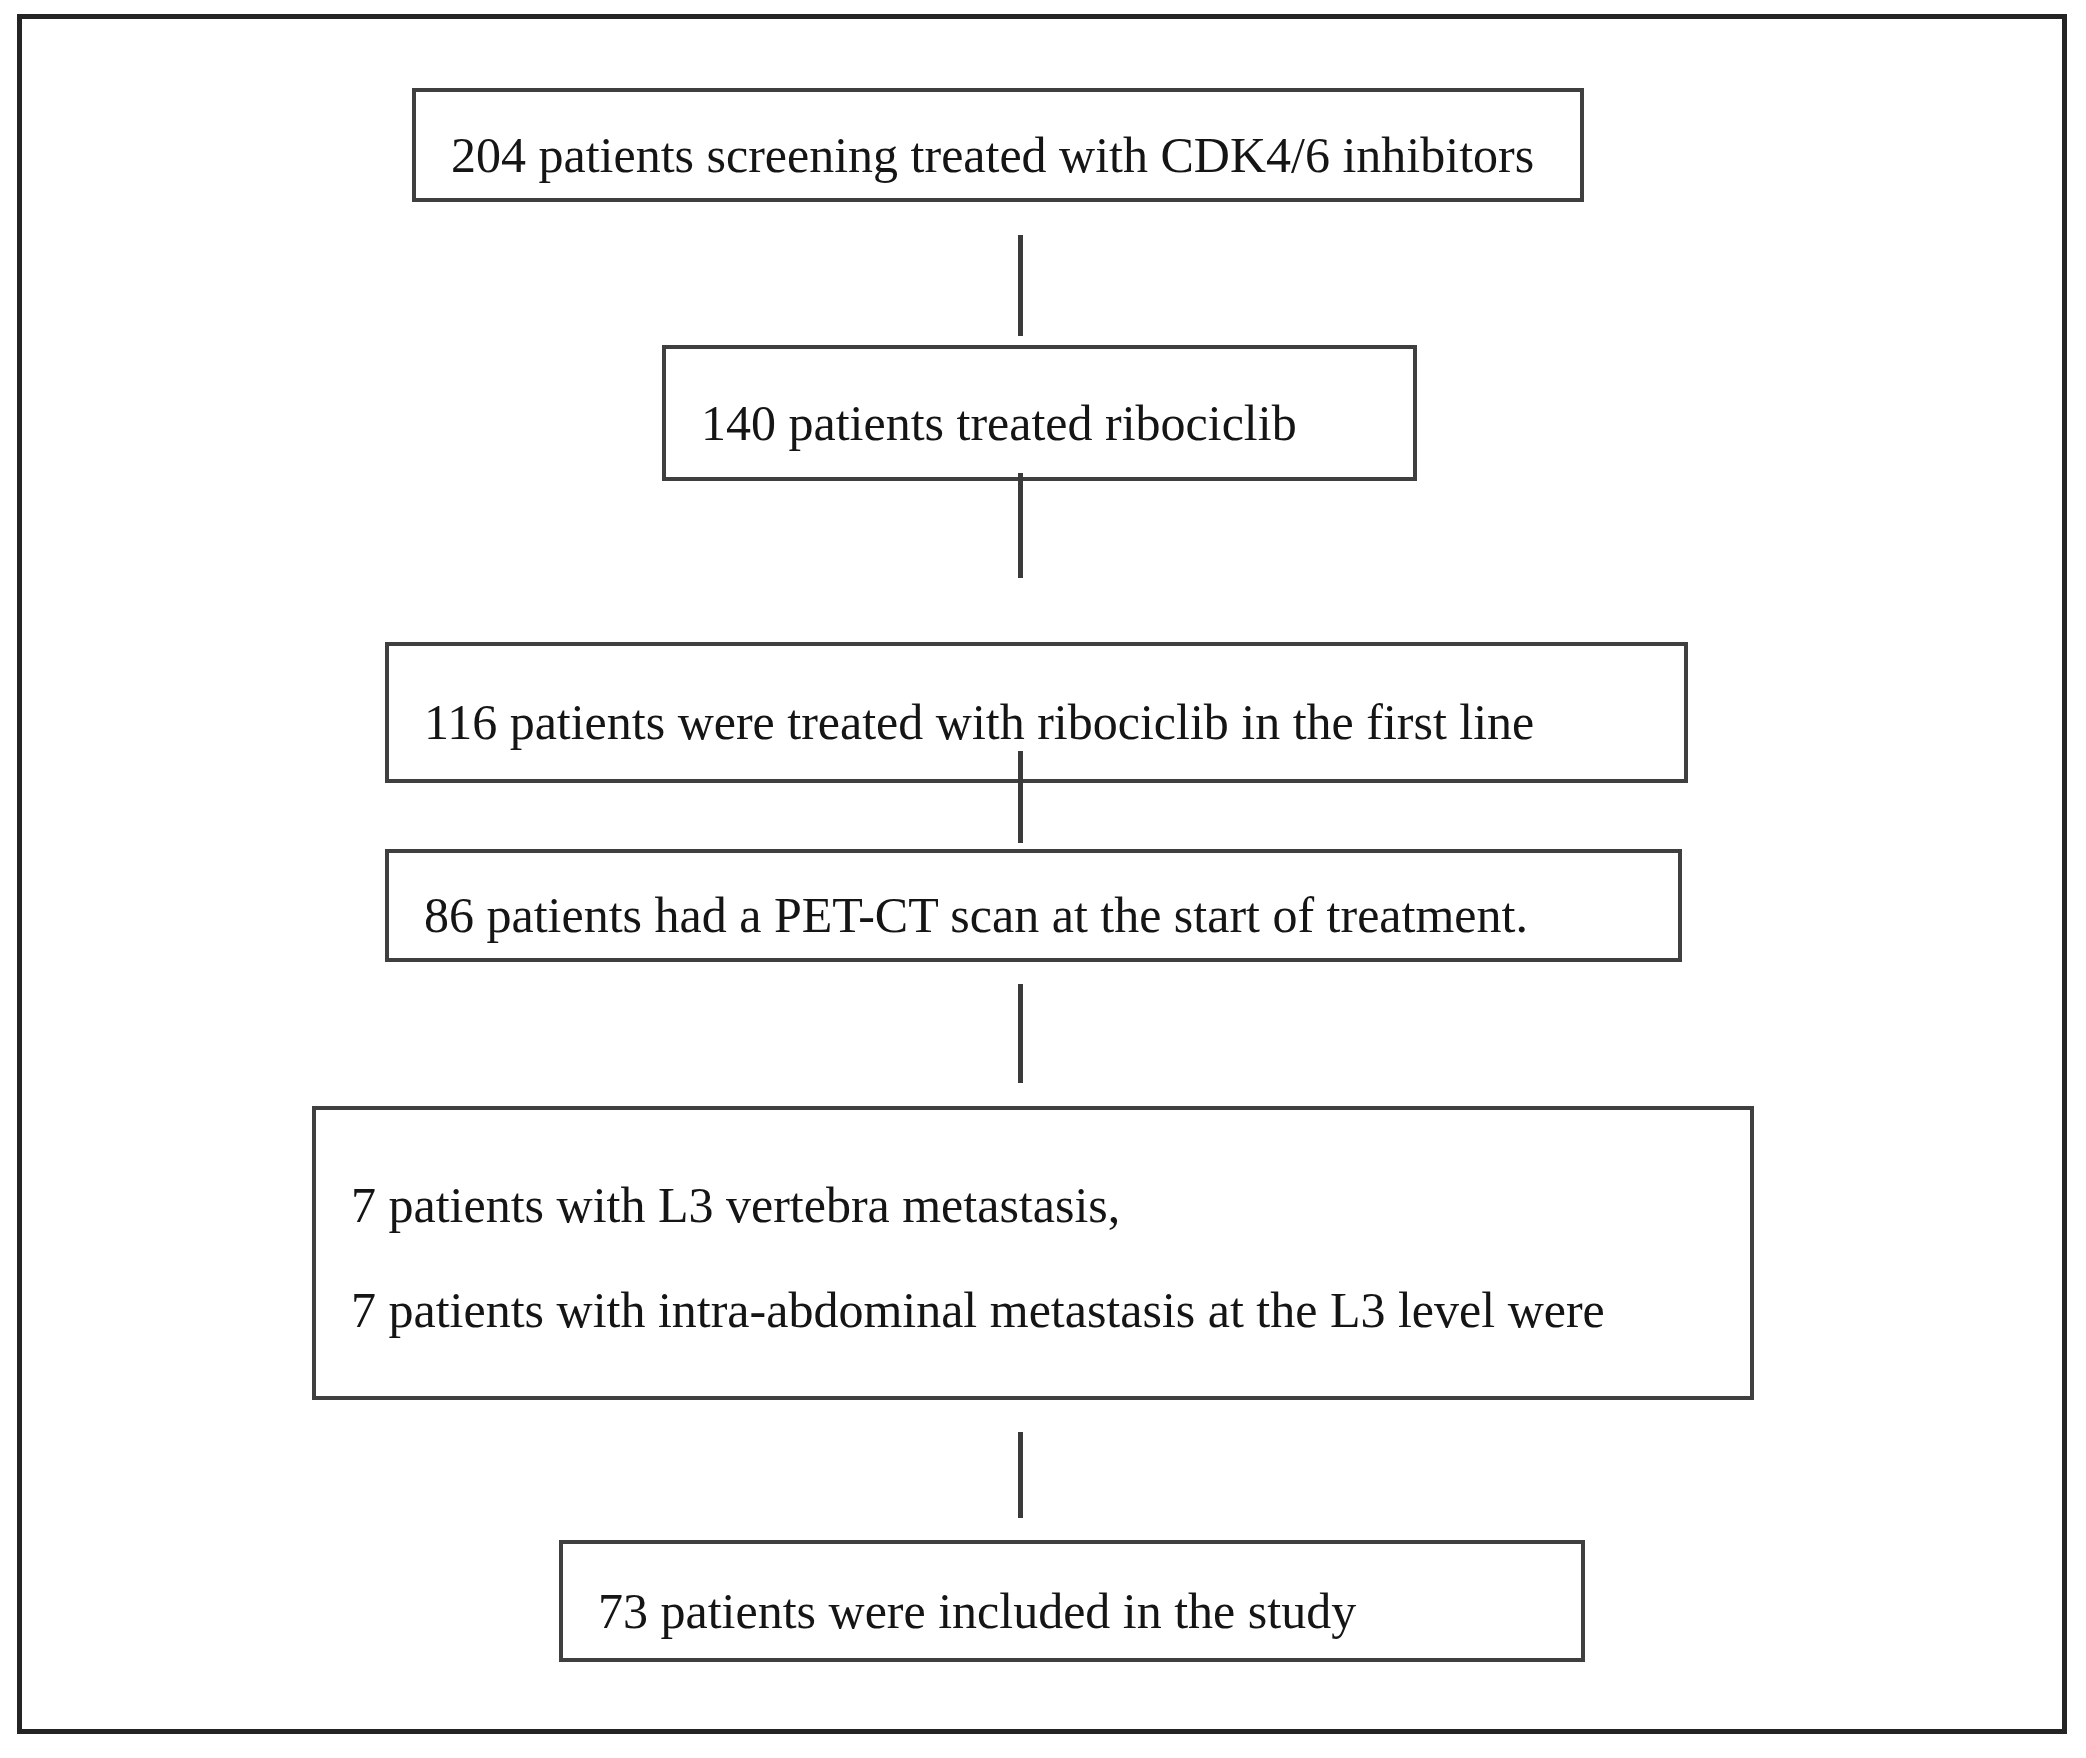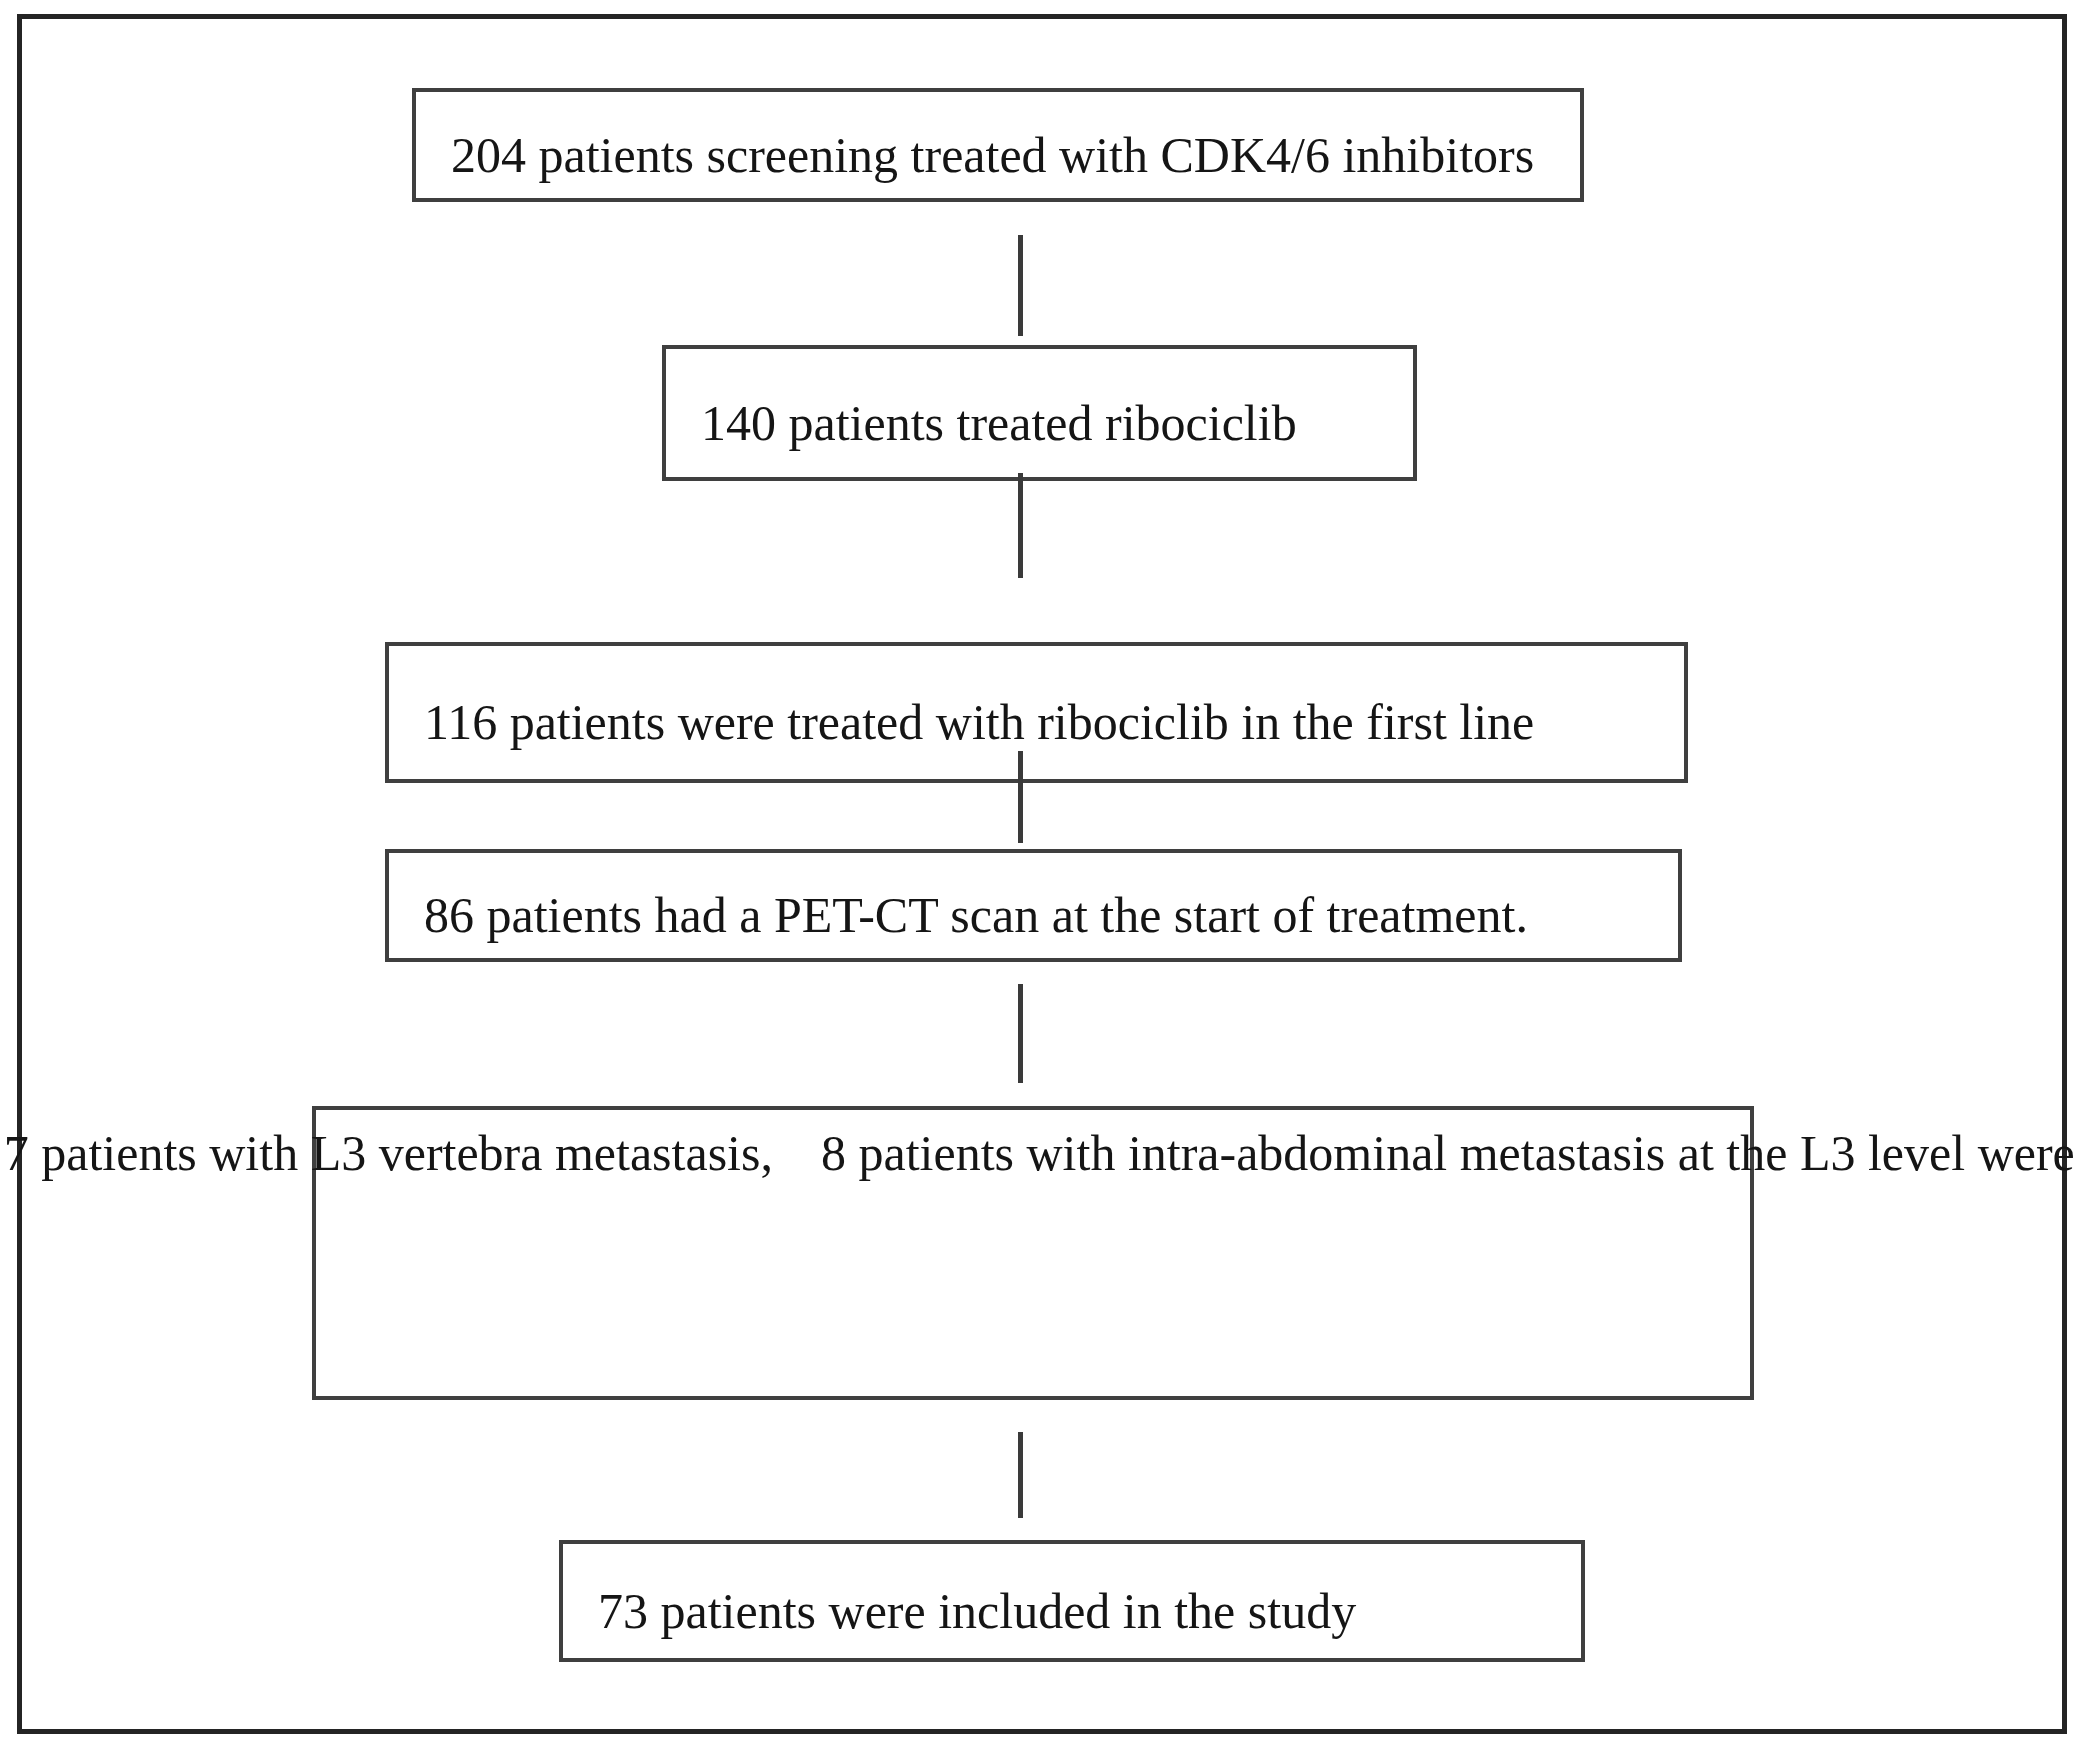--- a/index.html
+++ b/index.html
@@ -36,21 +36,21 @@
     background: var(--background);
     color: var(--text);
     font-size: 50px;
     line-height: 1.15;
     display: flex;
     align-items: center;
     padding: 25.5px 22.5px 4.5px 35px;
     white-space: nowrap;
   }
   .node.multiline {
-    flex-direction: row;
+    flex-direction: column;
     align-items: flex-start;
     justify-content: center;
     gap: 48px;
     padding: 15px 22.5px 4.5px 35px;
   }
   .connector {
     position: absolute;
     left: 1018px;
     width: 5.3px;
     background: var(--connector);
@@ -95,21 +95,21 @@
   <div class="connector c3"></div>
 
   <div class="node n4">
     <span>86 patients had a PET-CT scan at the start of treatment.</span>
   </div>
 
   <div class="connector c4"></div>
 
   <div class="node n5 multiline">
     <span>7 patients with L3 vertebra metastasis,</span>
-    <span>8 patients with intra-abdominal metastasis at the L3 level were</span>
+    <span>7 patients with intra-abdominal metastasis at the L3 level were</span>
   </div>
 
   <div class="connector c5"></div>
 
   <div class="node n6">
     <span>73 patients were included in the study</span>
   </div>
 
 </div>
 

